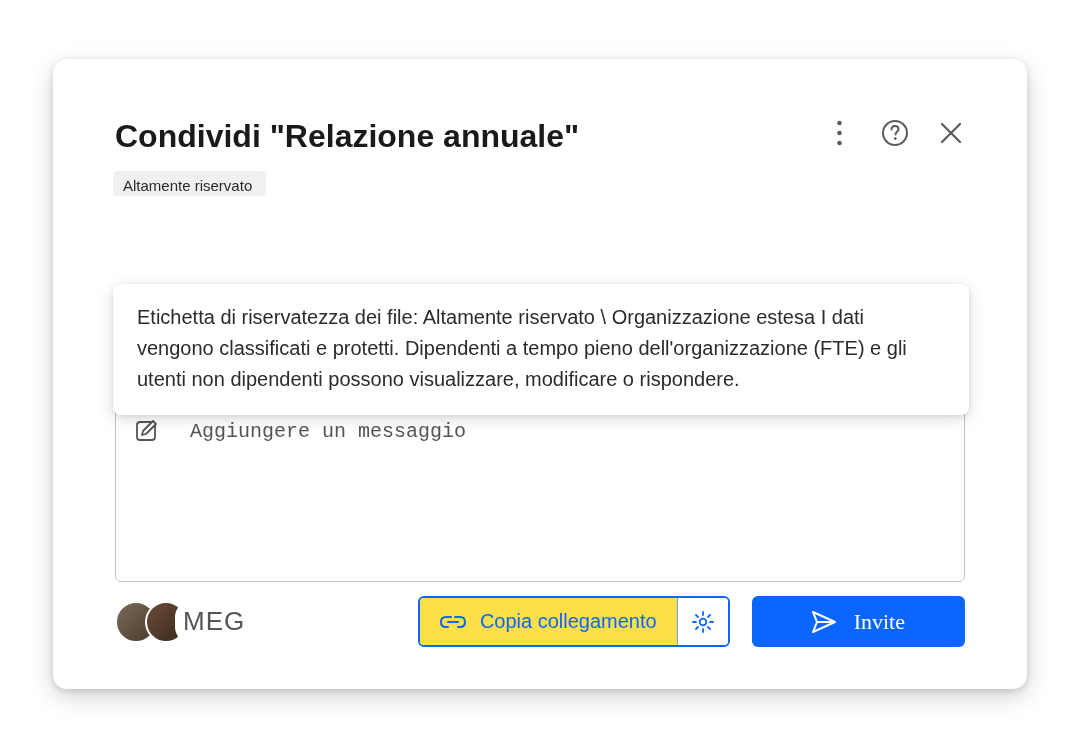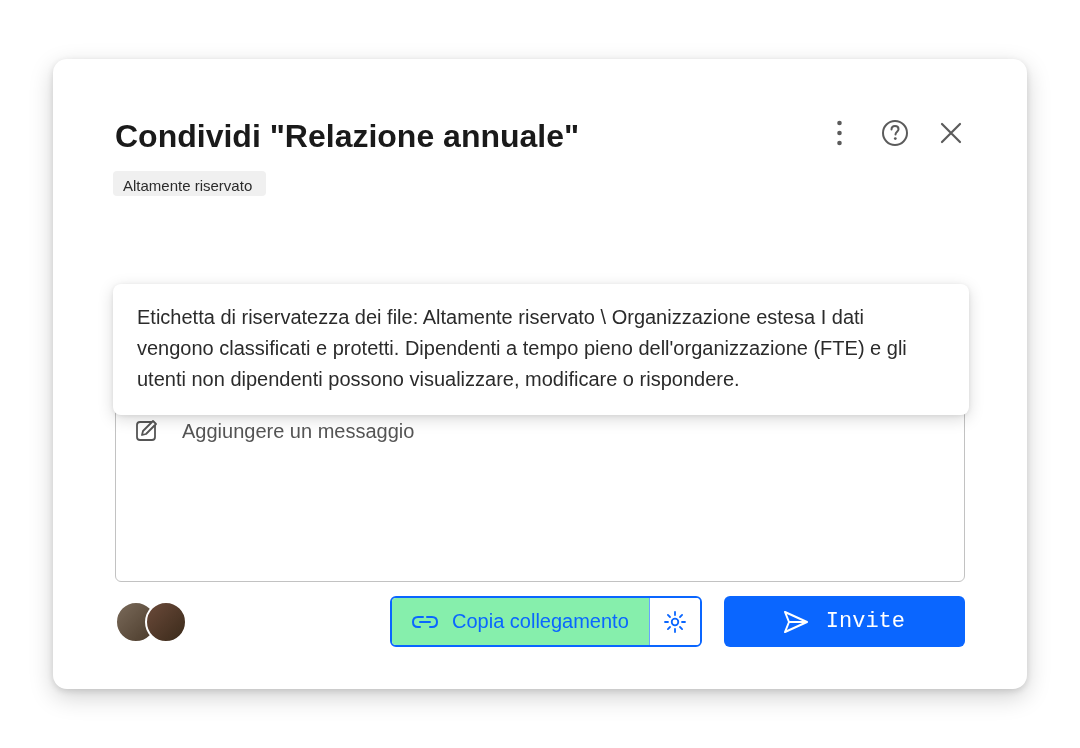--- a/index.html
+++ b/index.html
@@ -99,21 +99,22 @@
       height: 178px;
       border: 1px solid #c2c2c2;
       border-radius: 6px;
       padding: 14px 18px;
       font-size: 20px;
       color: #555;
     }
     .message-box .placeholder-row {
       display: flex;
       align-items: center;
-      gap: 24px;
+      gap: 32px;
+      font-family: Liberation Mono, monospace;
     }
     .message-textarea {
       position: absolute;
       inset: 0;
       opacity: 0;
       width: 100%;
       height: 100%;
       resize: none;
       border: none;
     }
@@ -153,21 +154,21 @@
       align-items: stretch;
       gap: 22px;
     }
     .btn-group {
       display: flex;
       border: 2px solid #0a66ff;
       border-radius: 6px;
       overflow: hidden;
     }
     .btn-copy {
-      background: #86efac;
+      background: #fde047;
       color: #0a66ff;
       border: none;
       padding: 12px 20px;
       font-size: 20px;
       display: flex;
       align-items: center;
       gap: 14px;
       cursor: pointer;
       font-family: inherit;
     }
@@ -181,21 +182,21 @@
       align-items: center;
       cursor: pointer;
     }
     .btn-primary {
       background: #0a66ff;
       color: #fff;
       border: none;
       border-radius: 6px;
       padding: 12px 60px;
       font-size: 22px;
-      font-family: Liberation Mono, monospace;
+      font-family: Liberation Serif, serif;
       display: flex;
       align-items: center;
       gap: 18px;
       cursor: pointer;
     }
     svg { display: block; }
   </style>
 </head>
 <body>
 
@@ -250,20 +251,21 @@
       </svg>
       <span>Aggiungere un messaggio</span>
     </div>
     <textarea class="message-textarea" placeholder="Aggiungere un messaggio" style=""></textarea>
   </div>
 
   <div class="footer">
     <div class="avatars">
       <div class="avatar a1"></div>
       <div class="avatar a2"></div>
+      <div class="avatar a3">MEG</div>
     </div>
     <div class="footer-buttons">
       <div class="btn-group">
         <button class="btn-copy">
           <svg width="26" height="18" viewBox="0 0 26 18" fill="none">
             <path d="M8 14 L6 14 C3 14 1 12 1 9 C1 6 3 4 6 4 L11 4" stroke="#0a66ff" stroke-width="2" stroke-linecap="round"></path>
             <path d="M15 4 L20 4 C23 4 25 6 25 9 C25 12 23 14 20 14 L18 14" stroke="#0a66ff" stroke-width="2" stroke-linecap="round"></path>
             <line x1="8" y1="9" x2="18" y2="9" stroke="#0a66ff" stroke-width="2" stroke-linecap="round"></line>
           </svg>
           <span>Copia collegamento</span>

